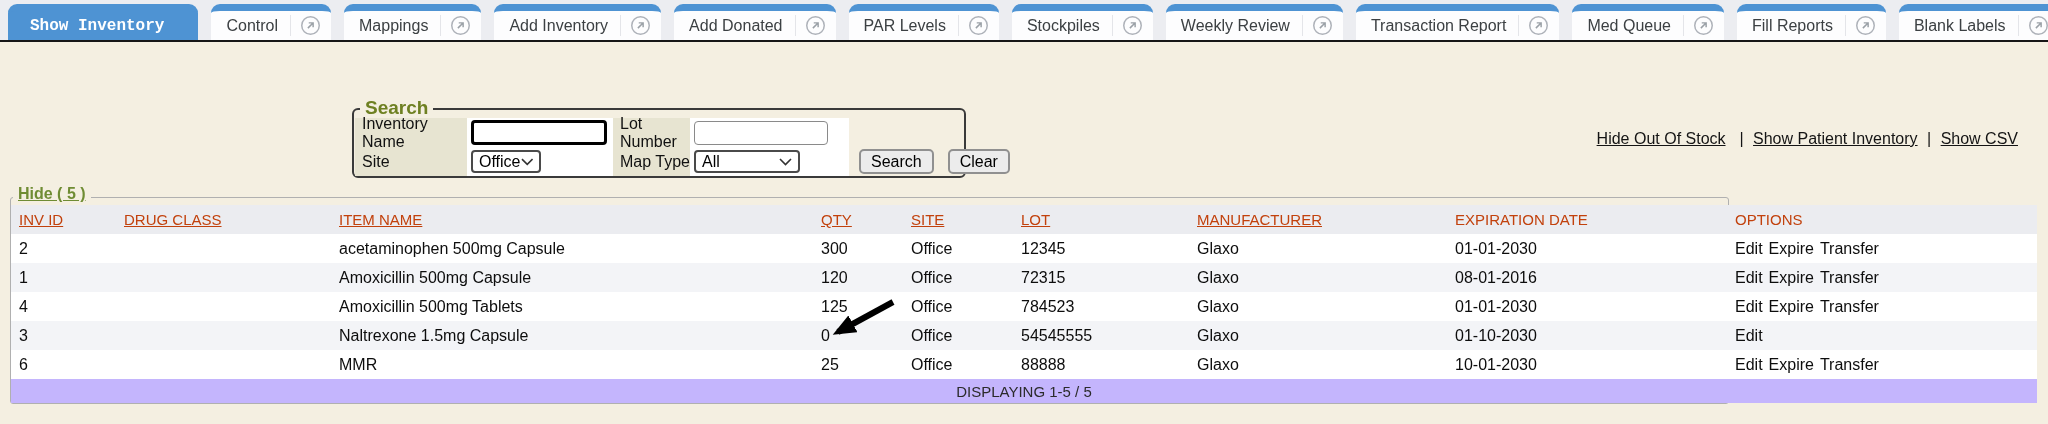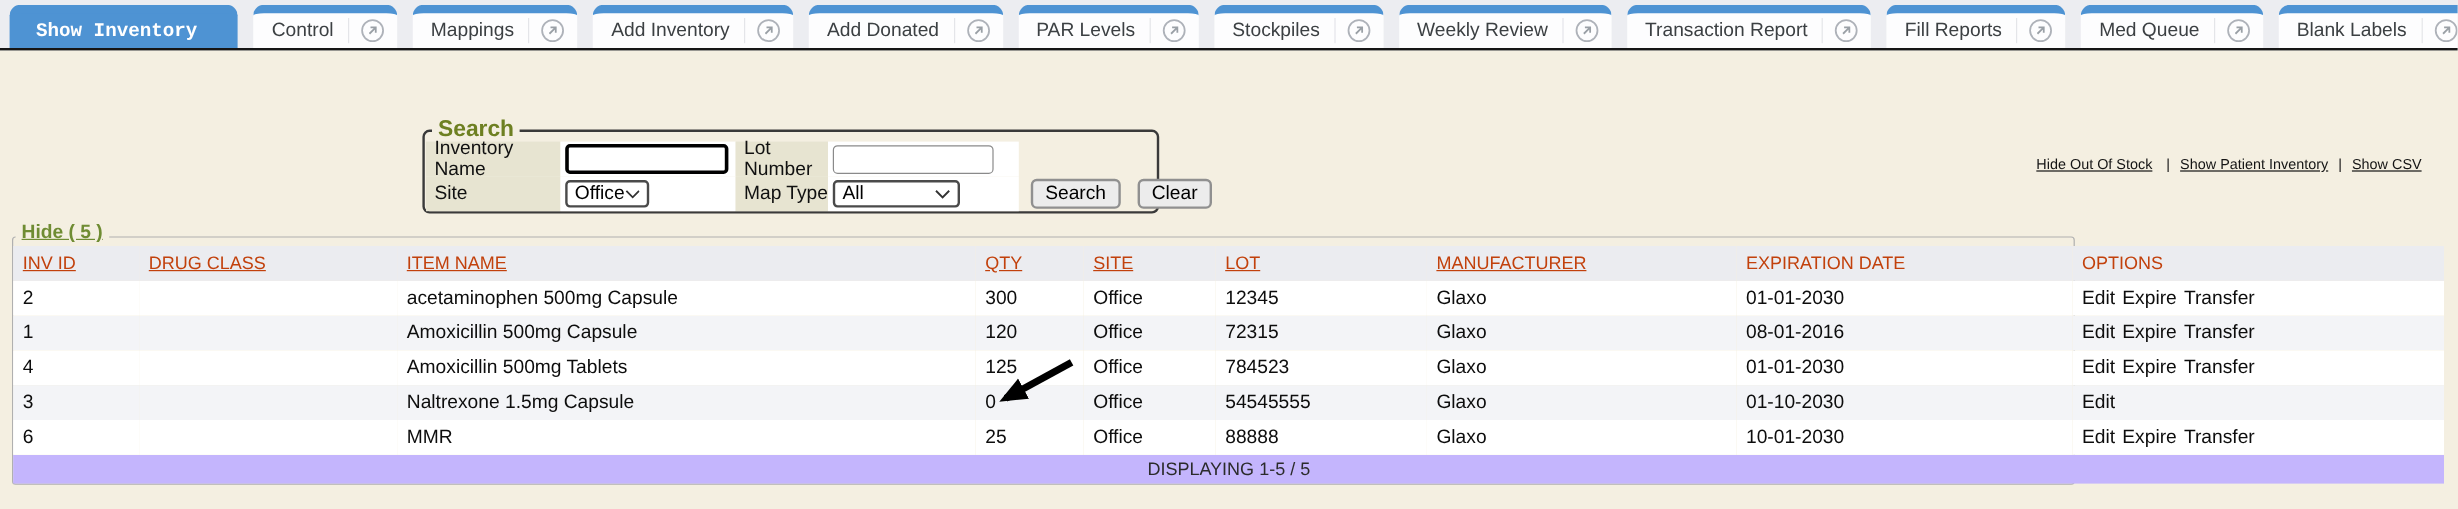--- a/index.html
+++ b/index.html
@@ -48,21 +48,21 @@
     box-sizing:border-box;height:23px;border:2px solid #4a4a4a;border-radius:4px;background:#fff;
     display:inline-flex;align-items:center;justify-content:space-between;
     font-size:16px;color:#000;padding:0 6px;margin-left:4px;cursor:pointer;
   }
   .btn{
     box-sizing:border-box;height:25px;border:2px solid #909090;border-radius:5px;
     background:#ececec;font-size:16px;color:#000;padding:0 10px;cursor:pointer;
     font-family:"Liberation Sans", sans-serif;
   }
   
-  .quick-links{position:absolute;top:130px;right:30px;font-size:12px;color:#141414;white-space:nowrap;}
+  .quick-links{position:absolute;top:130px;right:30px;font-size:16px;color:#141414;white-space:nowrap;}
   .quick-links a{color:#141414;text-decoration:underline;cursor:pointer;}
   .quick-links .sep{margin:0 5px;text-decoration:none;}
   
   .inv-box{
     position:absolute;left:10px;top:197px;width:1719px;height:207px;
     border:1px solid #b0b0b0;border-radius:3px;box-sizing:border-box;padding-left:30px;
   }
   .inv-legend{
     position:absolute;top:-13px;left:2px;background:#f4efe1;padding:0 5px;
     display:flex;align-items:baseline;gap:9px;white-space:nowrap;
@@ -163,31 +163,31 @@
       <span class="tab-label">Transaction Report</span>
       <span class="tab-divider"></span>
       <span class="ext-icon">
         <svg width="21" height="21" viewBox="0 0 24 24">
           <circle cx="12" cy="12" r="10" fill="none" stroke="#aeb2b9" stroke-width="1.7"></circle>
           <path d="M9 15 L14.6 9.4 M10 9 L15 9 L15 14" stroke="#9aa0a6" stroke-width="1.7" fill="none"></path>
         </svg>
       </span>
     </div>
     <div class="tab">
+      <span class="tab-label">Med Queue</span>
+      <span class="tab-divider"></span>
+      <span class="ext-icon">
+        <svg width="21" height="21" viewBox="0 0 24 24">
+          <circle cx="12" cy="12" r="10" fill="none" stroke="#aeb2b9" stroke-width="1.7"></circle>
+          <path d="M9 15 L14.6 9.4 M10 9 L15 9 L15 14" stroke="#9aa0a6" stroke-width="1.7" fill="none"></path>
+        </svg>
+      </span>
+    </div>
+    <div class="tab">
       <span class="tab-label">Fill Reports</span>
-      <span class="tab-divider"></span>
-      <span class="ext-icon">
-        <svg width="21" height="21" viewBox="0 0 24 24">
-          <circle cx="12" cy="12" r="10" fill="none" stroke="#aeb2b9" stroke-width="1.7"></circle>
-          <path d="M9 15 L14.6 9.4 M10 9 L15 9 L15 14" stroke="#9aa0a6" stroke-width="1.7" fill="none"></path>
-        </svg>
-      </span>
-    </div>
-    <div class="tab">
-      <span class="tab-label">Med Queue</span>
       <span class="tab-divider"></span>
       <span class="ext-icon">
         <svg width="21" height="21" viewBox="0 0 24 24">
           <circle cx="12" cy="12" r="10" fill="none" stroke="#aeb2b9" stroke-width="1.7"></circle>
           <path d="M9 15 L14.6 9.4 M10 9 L15 9 L15 14" stroke="#9aa0a6" stroke-width="1.7" fill="none"></path>
         </svg>
       </span>
     </div>
     <div class="tab">
       <span class="tab-label">Blank Labels</span>

